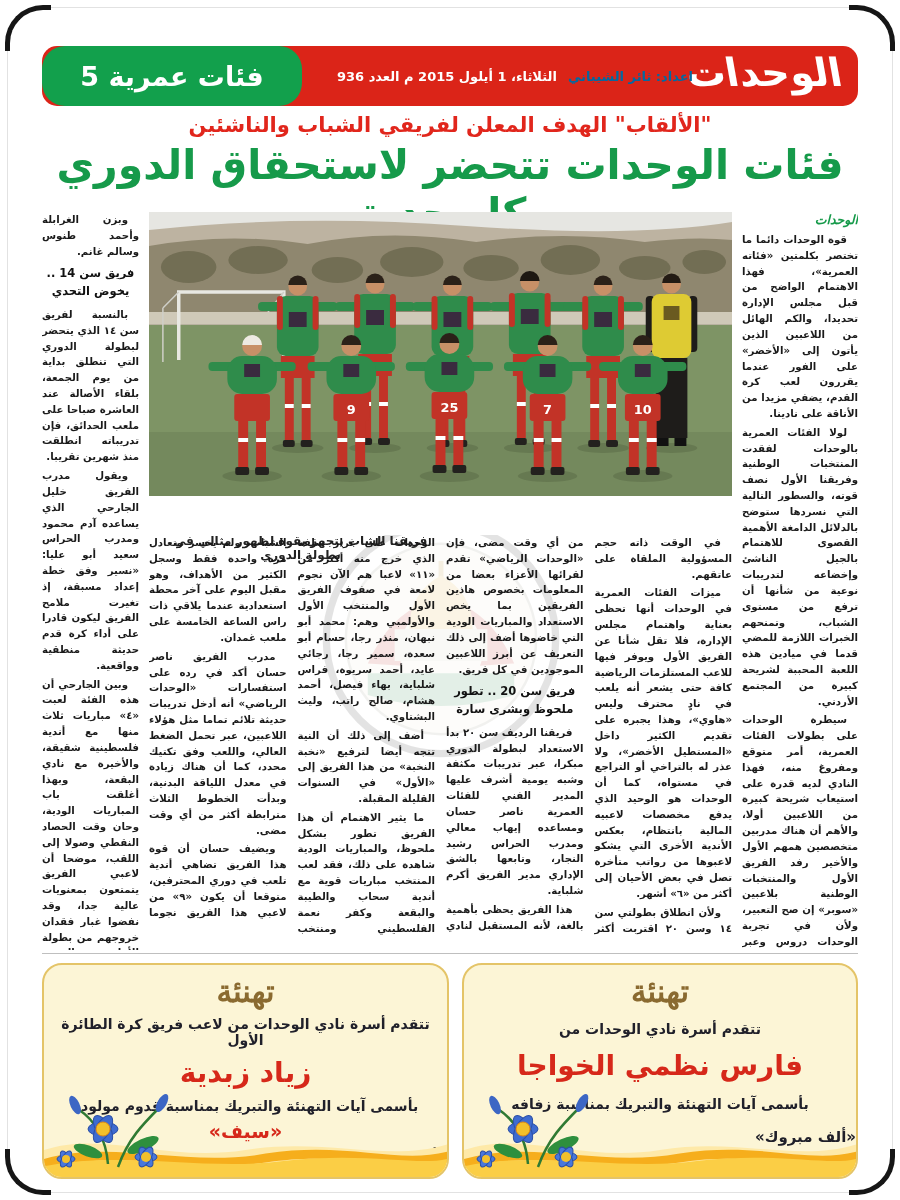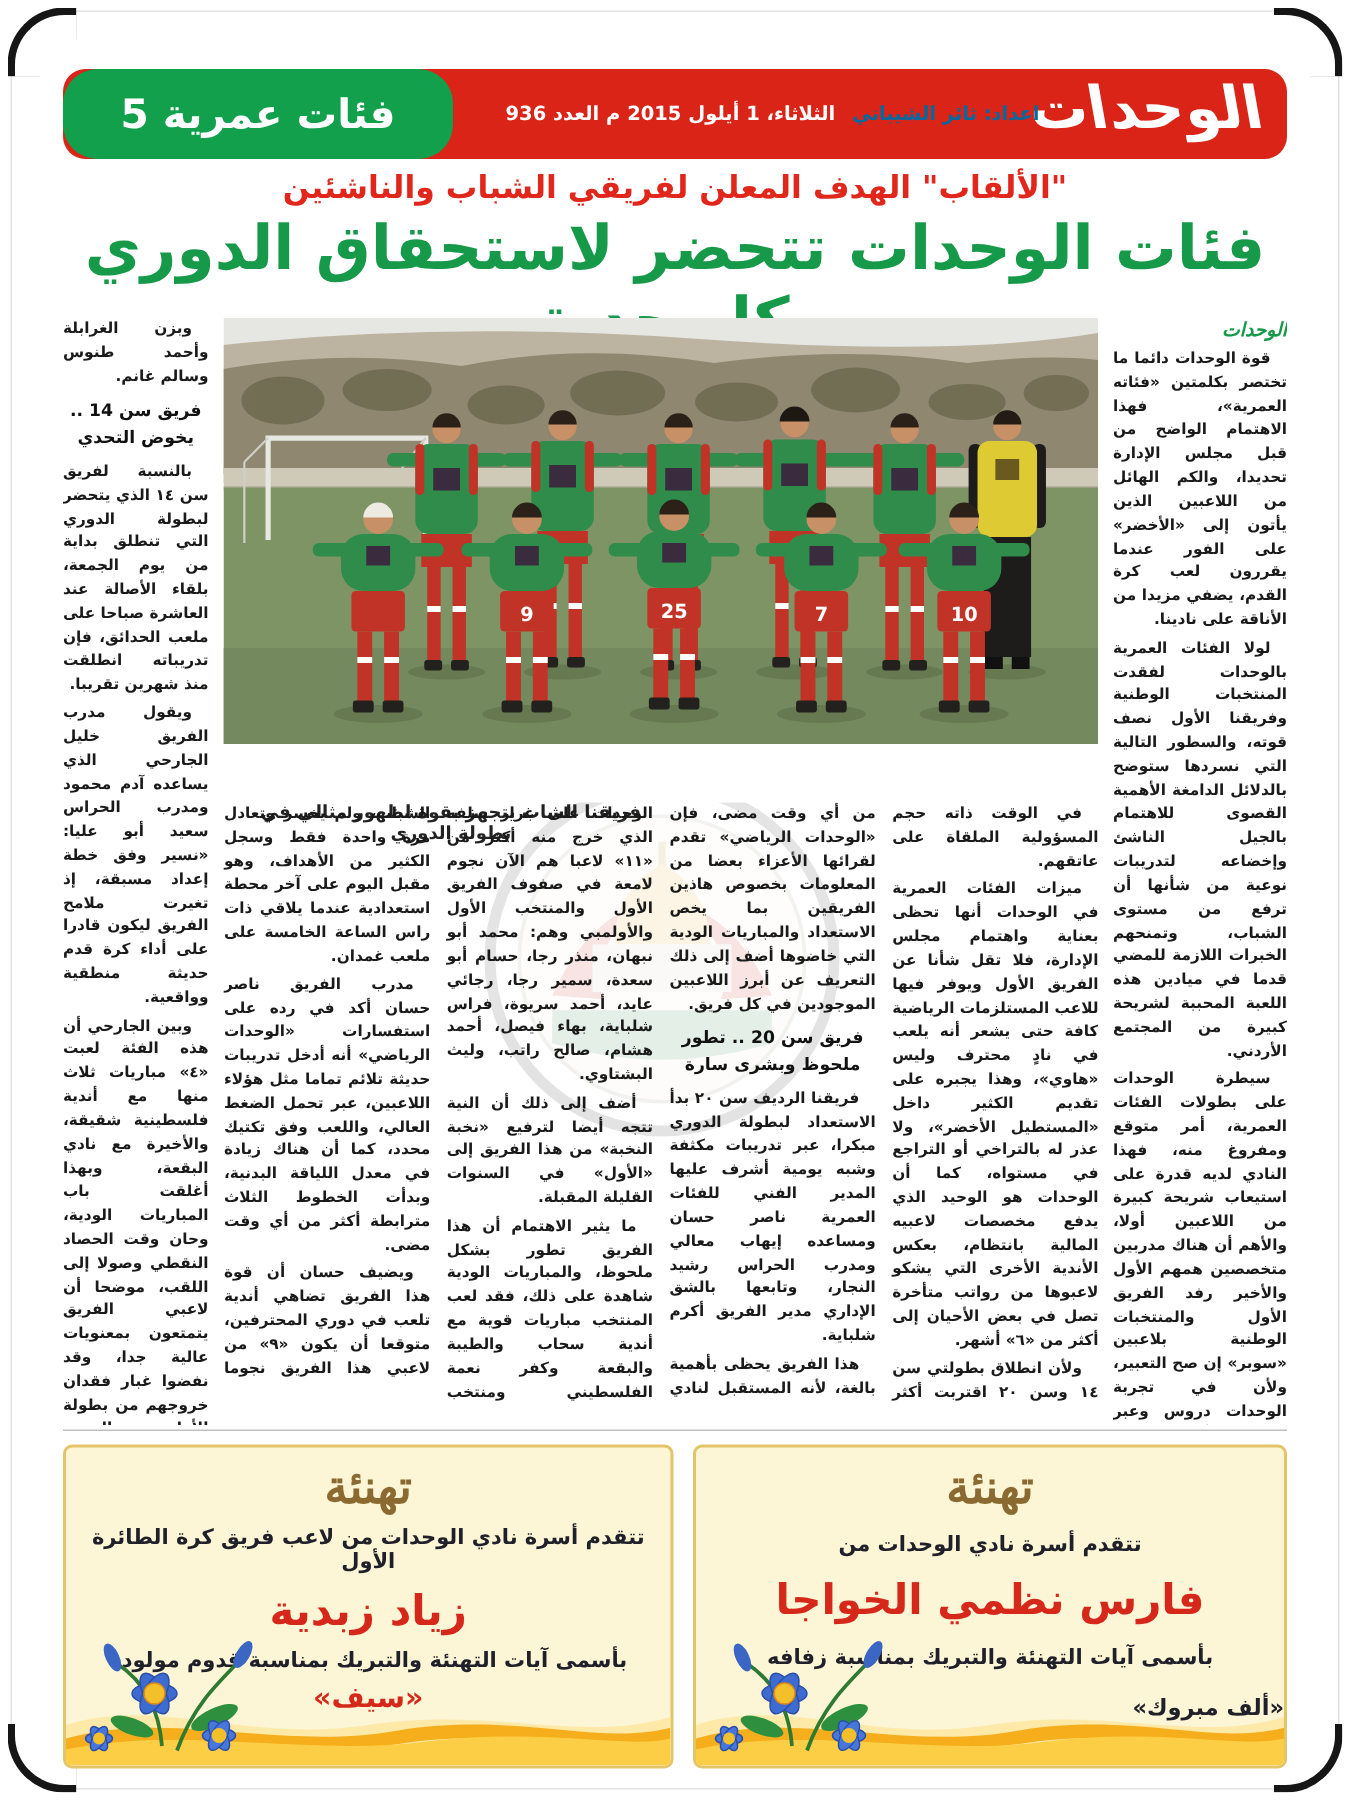--- a/index.html
+++ b/index.html
@@ -43,21 +43,21 @@
   .caption span { position:absolute; left:2%; width:48%; text-align:center; font-size:12px; font-weight:800; color:#222;margin-top:34px; }
   .cols4 { position:relative; margin-top:17px; height:414px; overflow:hidden;
            column-count:4; column-gap:11px; column-fill:auto; text-align:justify; }
   .cols4 p, .cols4 h4 { position:relative; z-index:1; }
   .watermark { position:absolute; top:-18px; left:50%; margin-left:-122px; width:244px; height:244px; opacity:.13; z-index:0; }
 
   .rule { position:absolute; top:953px; right:42px; left:42px; height:1px; background:#bfbfbf; }
 
   
   .greetings { position:absolute; top:963px; right:42px; left:42px; height:216px; display:flex; gap:13px; }
-  .greet { position:relative; background:#FCF5D6; border:2px solid #E4C468; border-radius:6px; overflow:hidden; text-align:center; padding-top:8px; }
+  .greet { position:relative; background:#FCF5D6; border:2px solid #E4C468; border-radius:20px; overflow:hidden; text-align:center; padding-top:8px; }
   .g-right { flex:0 0 396px; }
   .g-left  { flex:1; }
   .g-title { color:#8A6A30; font-size:31px; font-weight:800; font-family:"DejaVu Serif", serif; }
   .g-intro { font-size:14px; font-weight:700; color:#20202a; margin-top:7px; }
   .g-name  { color:#D6281A; font-size:28px; font-weight:800; margin-top:8px; }
   .g-occ   { font-size:14px; font-weight:700; color:#20202a; margin-top:9px; }
   .g-high  { color:#D6281A; font-size:19px; font-weight:800; margin-top:6px; }
   .g-close { font-size:15px; font-weight:800; color:#20202a; margin-top:6px;text-align:right; }
   .g-right .g-intro { margin-top:12px; } .g-right .g-name { margin-top:12px; }
   .g-right .g-occ { margin-top:14px; } .g-right .g-close { margin-top:16px; }

